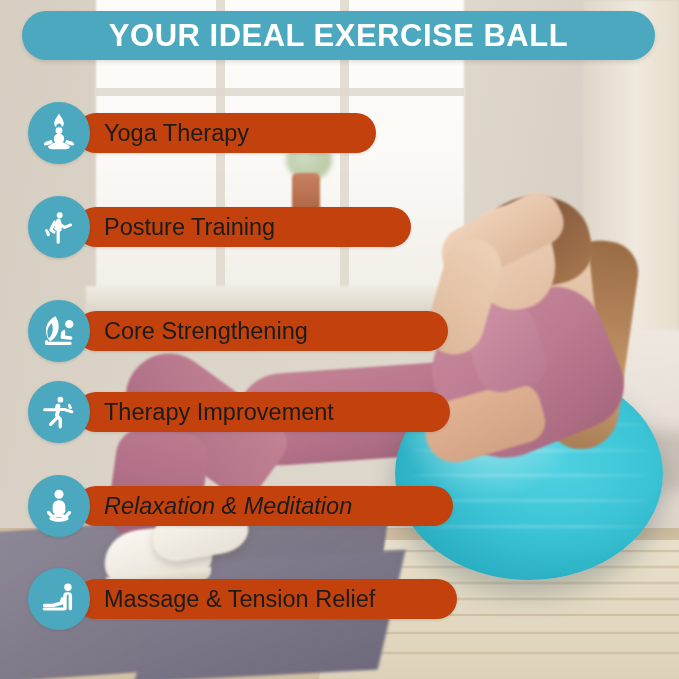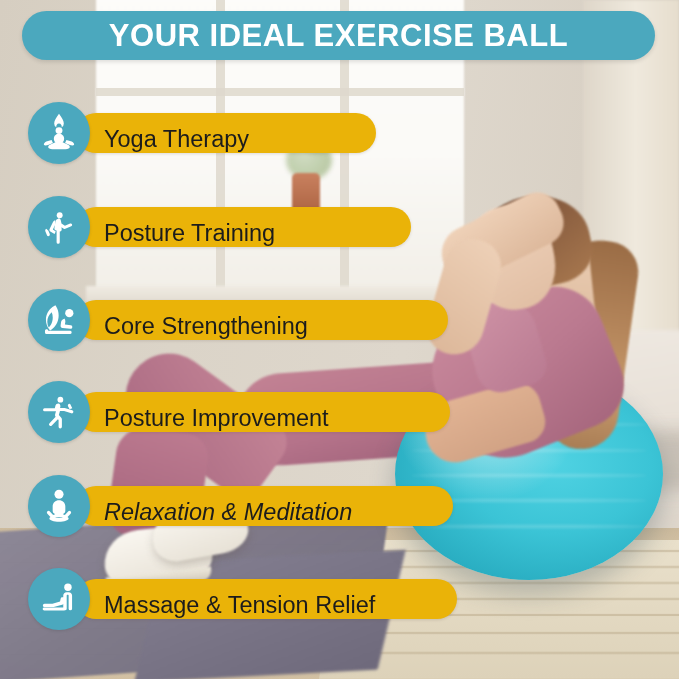--- a/index.html
+++ b/index.html
@@ -352,24 +352,24 @@
     position: absolute;
     left: 28px;
     height: 62px;
     display: flex;
     align-items: center;
   }
   .label-pill {
     position: absolute;
     left: 48px;
     height: 40px;
-    background: #eab308;
+    background: #c2410c;
     border-radius: 20px;
     display: flex;
-    align-items: flex-end;
+    align-items: center;
     box-shadow: 0 1px 3px rgba(90,80,70,.18);
   }
   .label-text {
     margin-left: 28px;
     margin-right: 22px;
     color: #1c1c1c;
     font-family: "Liberation Sans", sans-serif;
     font-size: 23.5px;
     font-weight: normal;
     white-space: nowrap;
@@ -492,37 +492,37 @@
     <div class="icon-circle" style="background: rgb(75, 168, 190);">
       <svg viewBox="0 0 64 64">
         <circle cx="33" cy="15" r="4.3"></circle>
         <path d="M31.5 20c-2.4 0-4.2 1.7-4.6 4l-1.6 9.4c-.3 1.9.9 3.4 2.7 3.7l.5.1V54a2.3 2.3 0 1 0 4.6 0V38.6l.4-.1c1.6-.4 2.6-1.8 2.4-3.4l-.3-2.6 3.3 2c.7.4 1.5.4 2.2.1l8.7-3.7a2.1 2.1 0 1 0-1.6-3.9l-7.6 3.2-5-3.4-1-4.5c-.5-1.9-2-3.3-3.9-3.3z"></path>
         <path d="M26.5 22.3c-1.6.5-2.9 1.6-3.6 3.1l-4.6 9.5c-.6 1.3-.2 2.8 1 3.5l6.2 3.7 1.8-3.7-4.2-2.6 3.6-7.4z"></path>
         <path d="M13.5 34.5c-1.3.7-1.9 2.2-1.4 3.5l2.4 5.9a2.2 2.2 0 0 0 4.1-1.6l-2-4.9z"></path>
       </svg>
     </div>
   </div>
 
-  <div class="feature" style="top:289px;text-decoration:underline;">
+  <div class="feature" style="top:300px;text-decoration:underline;">
     <div class="label-pill" style="width:372px;">
       <span class="label-text">Core Strengthening</span>
     </div>
     <div class="icon-circle" style="background: rgb(75, 168, 190);">
       <svg viewBox="0 0 64 64">
         <circle cx="47" cy="22" r="6"></circle>
         <path d="M41 30c-3.1 0-5.6 2.1-6 5l-.7 5.2c-.2 1.7 1 3.1 2.7 3.3l11.5 1.3a2.6 2.6 0 0 0 .6-5.2l-8.5-1 .6-3.7c.3-2.4-.4-4.9-2.2-4.9z"></path>
         <path d="M22.5 13c-5.8 4.2-9.5 11-9.5 18.6 0 5.4 1.8 10.3 4.9 14.2l1.2 1.5 1.7-1.2c3-2.1 5.5-4.8 7.3-7.9 2.3-3.9 3.4-8.3 3.4-12.9 0-4.6-1.2-8.9-3.4-12.6l-1.3-2.2zm-1.1 7.8c1 2.4 1.5 5.1 1.5 7.9 0 3.5-.9 6.9-2.5 9.9-.9 1.6-2 3.1-3.3 4.4a18.7 18.7 0 0 1-2.1-8.6c0-5.2 2.3-10 6.4-13.6z"></path>
         <path d="M14 45.5c-1.3 0-2.4 1-2.4 2.3v2.4c0 1.3 1.1 2.3 2.4 2.3h34.5a2.4 2.4 0 0 0 0-4.7H16.4v-.1c0-1.2-1-2.2-2.4-2.2z"></path>
       </svg>
     </div>
   </div>
 
   <div class="feature" style="top:381px;">
     <div class="label-pill" style="width:374px;">
-      <span class="label-text">Posture Improvement</span>
+      <span class="label-text">Therapy Improvement</span>
     </div>
     <div class="icon-circle" style="background: rgb(75, 168, 190);">
       <svg viewBox="0 0 64 64">
         <circle cx="34" cy="14" r="4.2"></circle>
         <path d="M31 19.5c-2 0-3.6 1.3-4.1 3.2l-1 3.8H11a2.2 2.2 0 0 0 0 4.4h16.6l-1.3 4.8c-.3 1.2 0 2.4.8 3.3l4.3 4.6v10a2.4 2.4 0 1 0 4.8 0V42.6c0-.9-.3-1.7-.9-2.3l-3.5-3.8 1.6-5.8h6l10.6 3.2a2.2 2.2 0 0 0 1.3-4.3l-11-3.3c-.2-.1-.4-.1-.6-.1h-6.2l.5-1.8c.5-2.4-1-4.9-3-4.9z"></path>
         <path d="M29.6 36.5 18.2 48.2a2.4 2.4 0 0 0 3.4 3.4l11.6-11.9z"></path>
         <path d="M46 20.5c-1 .6-1.4 1.9-.9 3l2.3 4.6 3.9-1.6-2.3-4.8a2.2 2.2 0 0 0-3-1.2z"></path>
       </svg>
     </div>
   </div>

